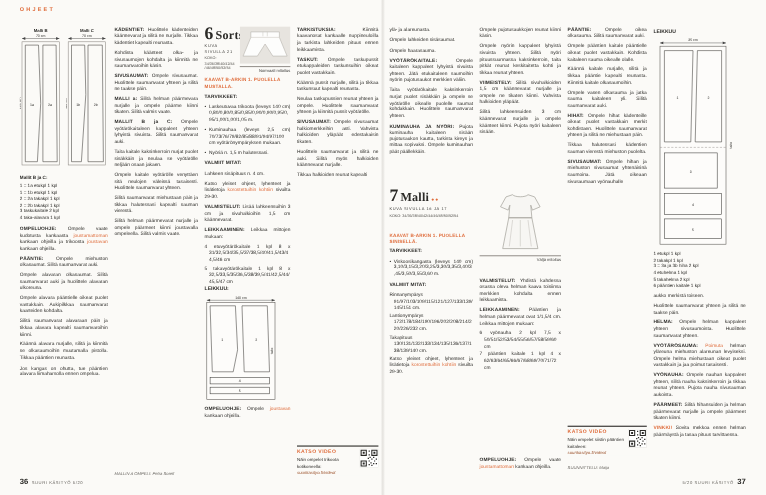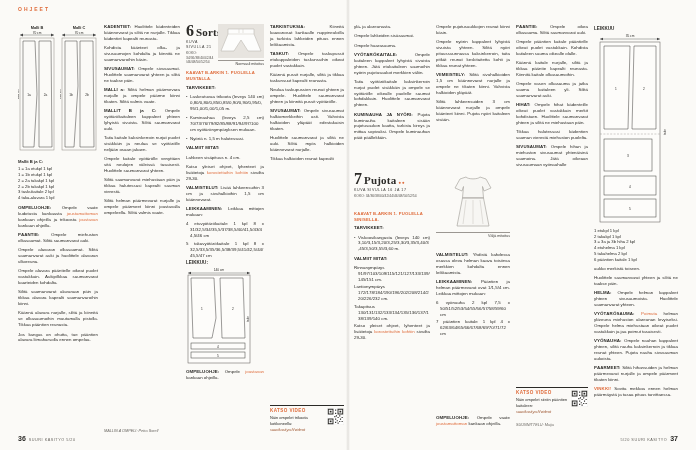--- a/index.html
+++ b/index.html
@@ -220,21 +220,21 @@
         <p class="para"><span>ylä- ja alareunasta.</span></p>
         <p class="para"><span>Ompele lahkeiden sisäsaumat.</span></p>
         <p class="para"><span>Ompele haarasauma.</span></p>
         <p class="para"><b class="lead">VYÖTÄRÖKAITALE: </b><span>Ompele kaitaleen kappaleet lyhyistä sivuista yhteen. Jätä etukaitaleen saumoihin nyörin pujotusaukot merkkien väliin.</span></p>
         <p class="para"><span>Taita vyötärökaitale kaksinkerroin nurjat puolet sisäkkäin ja ompele se vyötärölle oikealle puolelle saumat kohdakkain. Huolittele saumanvarat yhteen.</span></p>
         <p class="para"><b class="lead">KUMINAUHA JA NYÖRI: </b><span>Pujota kuminauha kaitaleen sisään pujotusaukon kautta, tarkista kireys ja mittaa sopivaksi. Ompele kuminauhan päät päällekkäin.</span></p>
       </div>
     <div class="mekko-head">
       <div class="art-line">
         <span class="art-num">7</span>
-        <span class="art-title">Pujota</span>
+        <span class="art-title">Malli</span>
         <span class="art-dots">●●</span>
       </div>
       <div class="art-kuva">KUVA SIVULLA 16 JA 17</div>
       <div class="art-koko">KOKO: 34/36/38/40/42/44/46/48/50/52/54</div>
     </div>
     <div class="mekko-info">
       <div class="kaavat">KAAVAT B-ARKIN 1. PUOLELLA SINISELLÄ.</div>
       <div>
           <p class="para"><b class="lead">TARVIKKEET: </b></p>
           <p class="para bullet"><span>Viskoosikangasta (leveys 140 cm) 3,10/3,15/3,20/3,25/3,30/3,35/3,40/3,45/3,50/3,55/3,60 m.</span></p>

